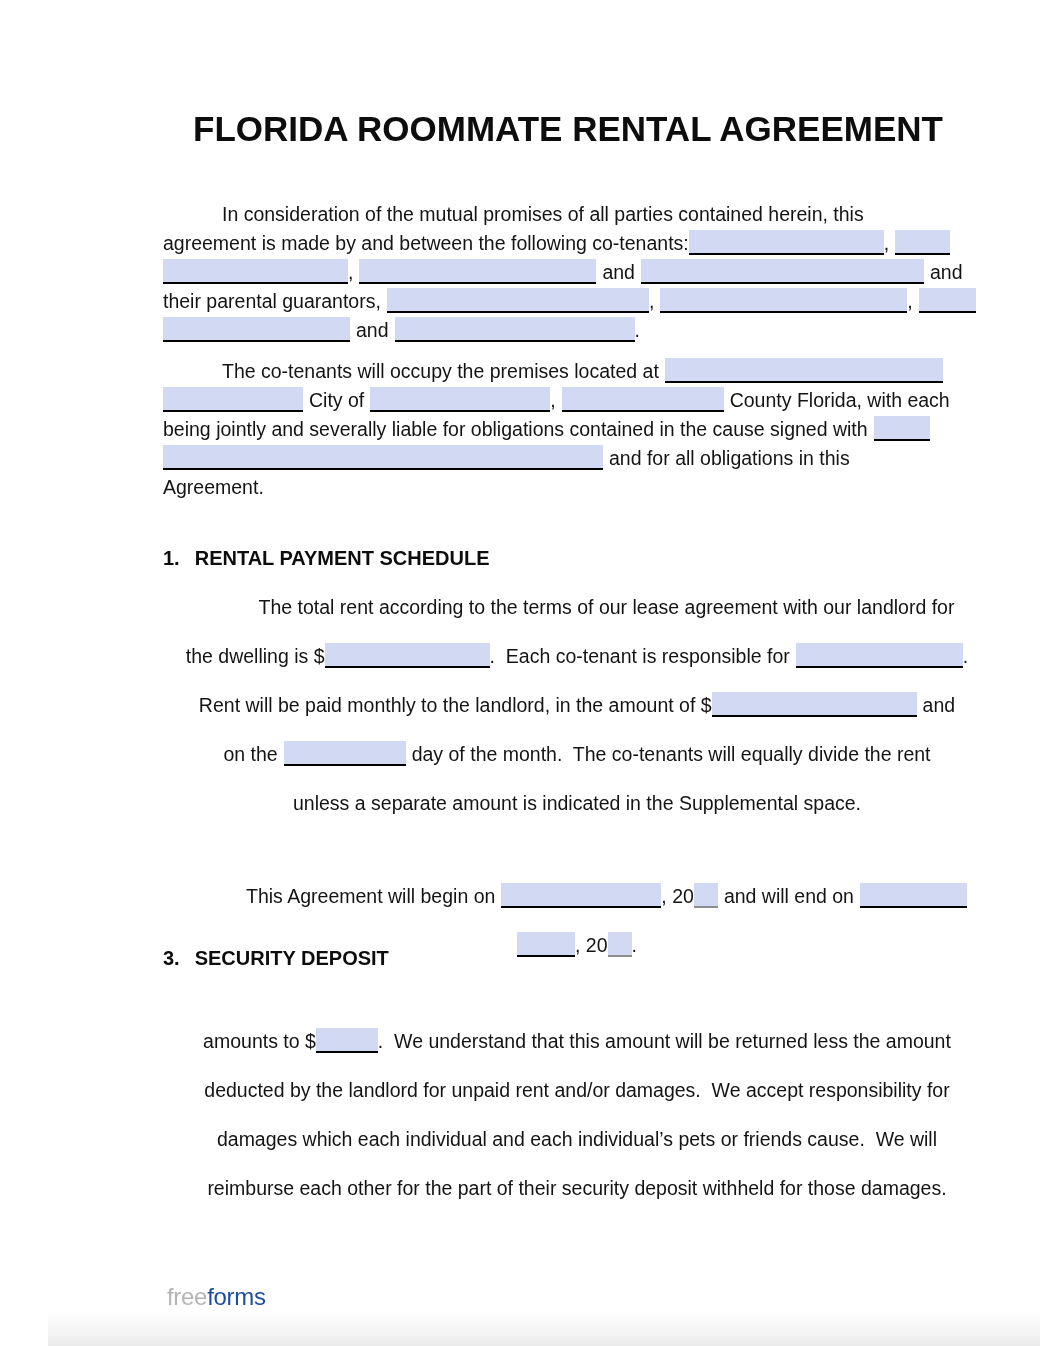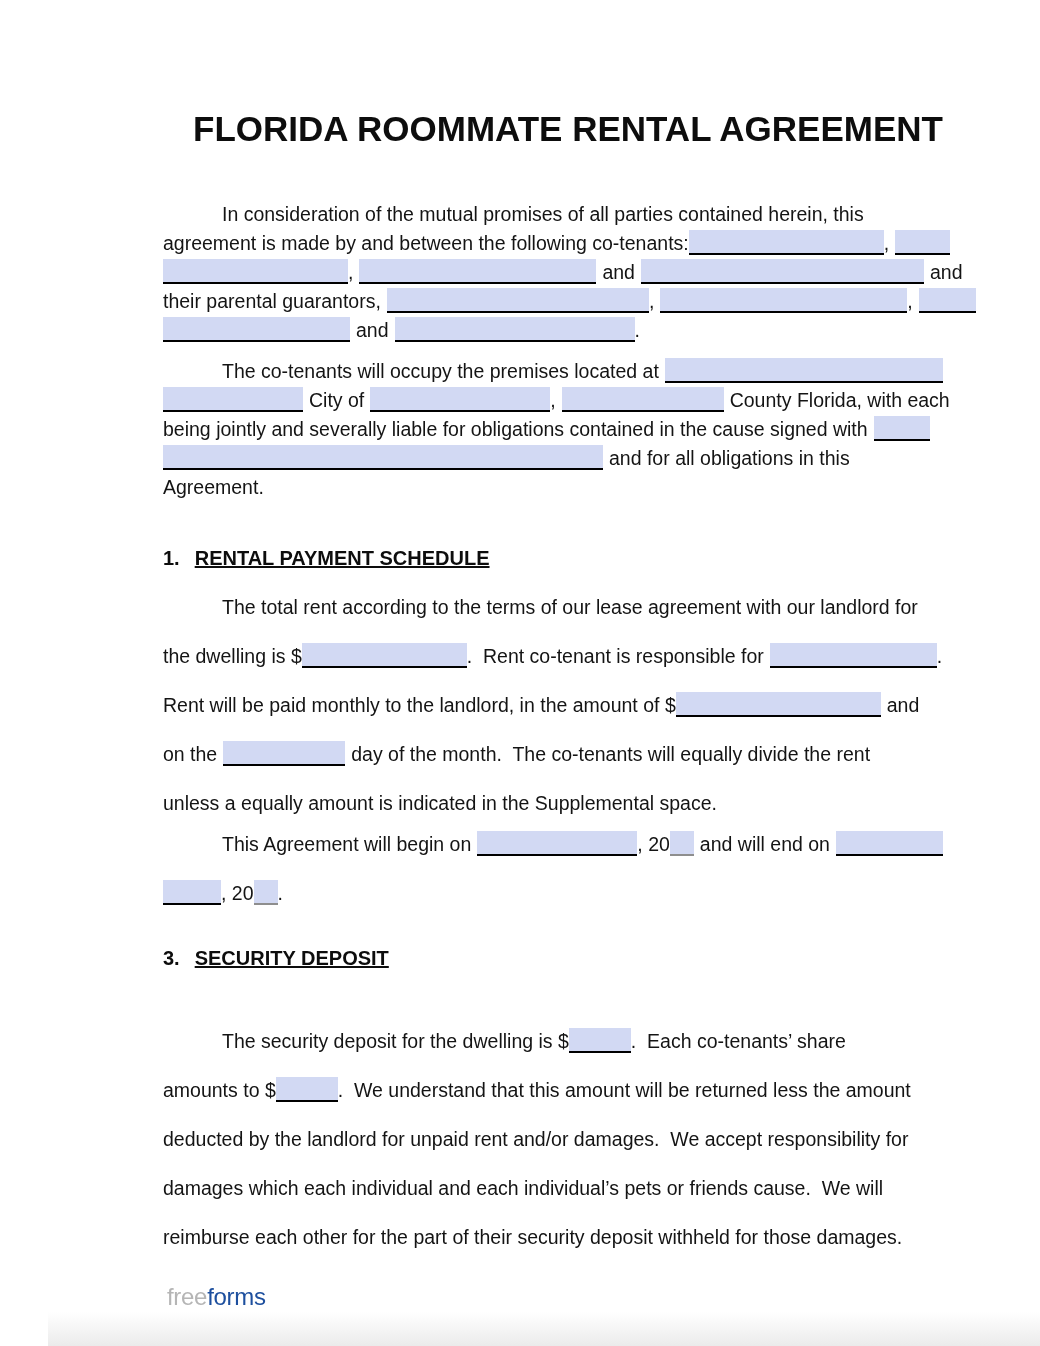--- a/index.html
+++ b/index.html
@@ -10,28 +10,28 @@
     margin-left:48px;
   }
   .title {
     position:absolute; top:108px; left:0; width:1040px; margin:0;
     text-align:center; font-size:35px; font-weight:700; line-height:41px;
     color:#0d0d0d;
   }
   .para { position:absolute; left:115px; width:828px; font-size:19.5px; }
   .para .ln { white-space:pre-wrap; }
   .intro .ln { line-height:29px; height:29px; }
-  .sec  .ln { line-height:49px; height:49px; }
+  .sec  .ln { line-height:49px; height:49px;text-align:center; }
   .indent { text-indent:59px; }
   .sec-head {
     position:absolute; left:115px; width:828px;
     font-size:20px; font-weight:700; line-height:29px; color:#0d0d0d;
   }
   .sec-head .num { display:inline-block; }
-  .sec-head .lbl { display:inline-block; margin-left:15px;text-decoration:underline; }
+  .sec-head .lbl { display:inline-block; margin-left:15px; }
   .blank {
     display:inline-block; height:23px; vertical-align:-5px;
     background:var(--field-fill,#d2d9f3);
     border-bottom:2px solid var(--field-underline,#000000);
   }
   .blank.year { border-bottom-color:var(--year-underline,#8e8e8e); }
   .ml { margin-left:6px; }
   .mr { margin-right:6px; }
   .footer {
     position:absolute; left:119px; top:1283px; font-size:24px; line-height:28px;
@@ -63,34 +63,33 @@
     <div class="ln indent"><span>The co-tenants will occupy the premises located at</span><span class="blank ml" style="width:278px"></span></div>
     <div class="ln"><span class="blank mr" style="width:140px"></span><span>City of</span><span class="blank ml" style="width:180px"></span><span>,</span><span class="blank ml mr" style="width:162px"></span><span>County Florida, with each</span></div>
     <div class="ln"><span>being jointly and severally liable for obligations contained in the cause signed with</span><span class="blank ml" style="width:56px"></span></div>
     <div class="ln"><span class="blank mr" style="width:440px"></span><span>and for all obligations in this</span></div>
     <div class="ln"><span>Agreement.</span></div>
   </div>
 
   <div class="sec-head" style="top:544px"><span class="num">1.</span><span class="lbl">RENTAL PAYMENT SCHEDULE</span></div>
   <div class="para sec" style="top:583px">
     <div class="ln indent"><span>The total rent according to the terms of our lease agreement with our landlord for</span></div>
-    <div class="ln"><span>the dwelling is $</span><span class="blank" style="width:165px"></span><span>.  Rent co-tenant is responsible for</span><span class="blank ml" style="width:167px"></span><span>.</span></div>
+    <div class="ln"><span>the dwelling is $</span><span class="blank" style="width:165px"></span><span>.  Each co-tenant is responsible for</span><span class="blank ml" style="width:167px"></span><span>.</span></div>
     <div class="ln"><span>Rent will be paid monthly to the landlord, in the amount of $</span><span class="blank mr" style="width:205px"></span><span>and</span></div>
     <div class="ln"><span>on the</span><span class="blank ml mr" style="width:122px"></span><span>day of the month.  The co-tenants will equally divide the rent</span></div>
-    <div class="ln"><span>unless a equally amount is indicated in the Supplemental space.</span></div>
+    <div class="ln"><span>unless a separate amount is indicated in the Supplemental space.</span></div>
   </div>
 
-  <div class="para sec" style="top:820px">
+  <div class="para sec" style="top:872px">
     <div class="ln indent"><span>This Agreement will begin on</span><span class="blank ml" style="width:160px"></span><span>, 20</span><span class="blank year mr" style="width:24px"></span><span>and will end on</span><span class="blank ml" style="width:107px"></span></div>
     <div class="ln"><span class="blank" style="width:58px"></span><span>, 20</span><span class="blank year" style="width:24px"></span><span>.</span></div>
   </div>
 
   <div class="sec-head" style="top:944px"><span class="num">3.</span><span class="lbl">SECURITY DEPOSIT</span></div>
   <div class="para sec" style="top:1017px">
-    <div class="ln indent"><span>The security deposit for the dwelling is $</span><span class="blank" style="width:62px"></span><span>.  Each co-tenants’ share</span></div>
     <div class="ln"><span>amounts to $</span><span class="blank" style="width:62px"></span><span>.  We understand that this amount will be returned less the amount</span></div>
     <div class="ln"><span>deducted by the landlord for unpaid rent and/or damages.  We accept responsibility for</span></div>
     <div class="ln"><span>damages which each individual and each individual’s pets or friends cause.  We will</span></div>
     <div class="ln"><span>reimburse each other for the part of their security deposit withheld for those damages.</span></div>
   </div>
 
   <div class="footer"><span class="logo-free">free</span><span class="logo-forms">forms</span></div>
 
   <div class="bottom-fade"></div>
 </div>

